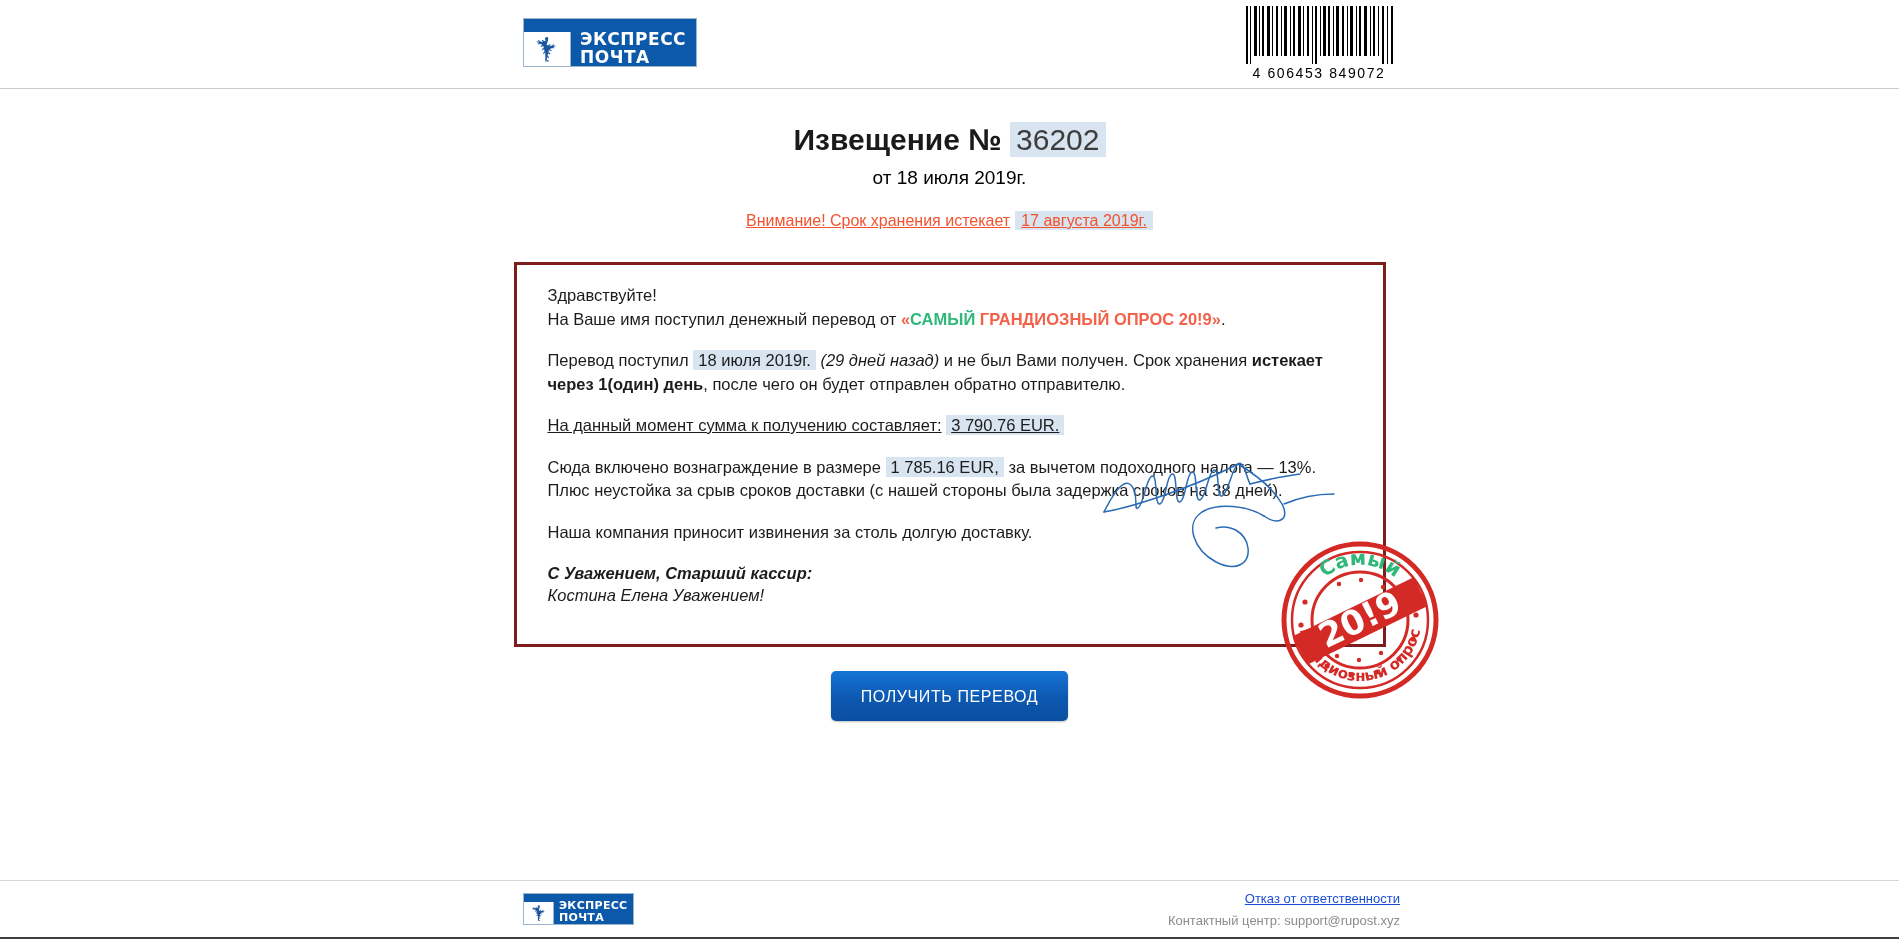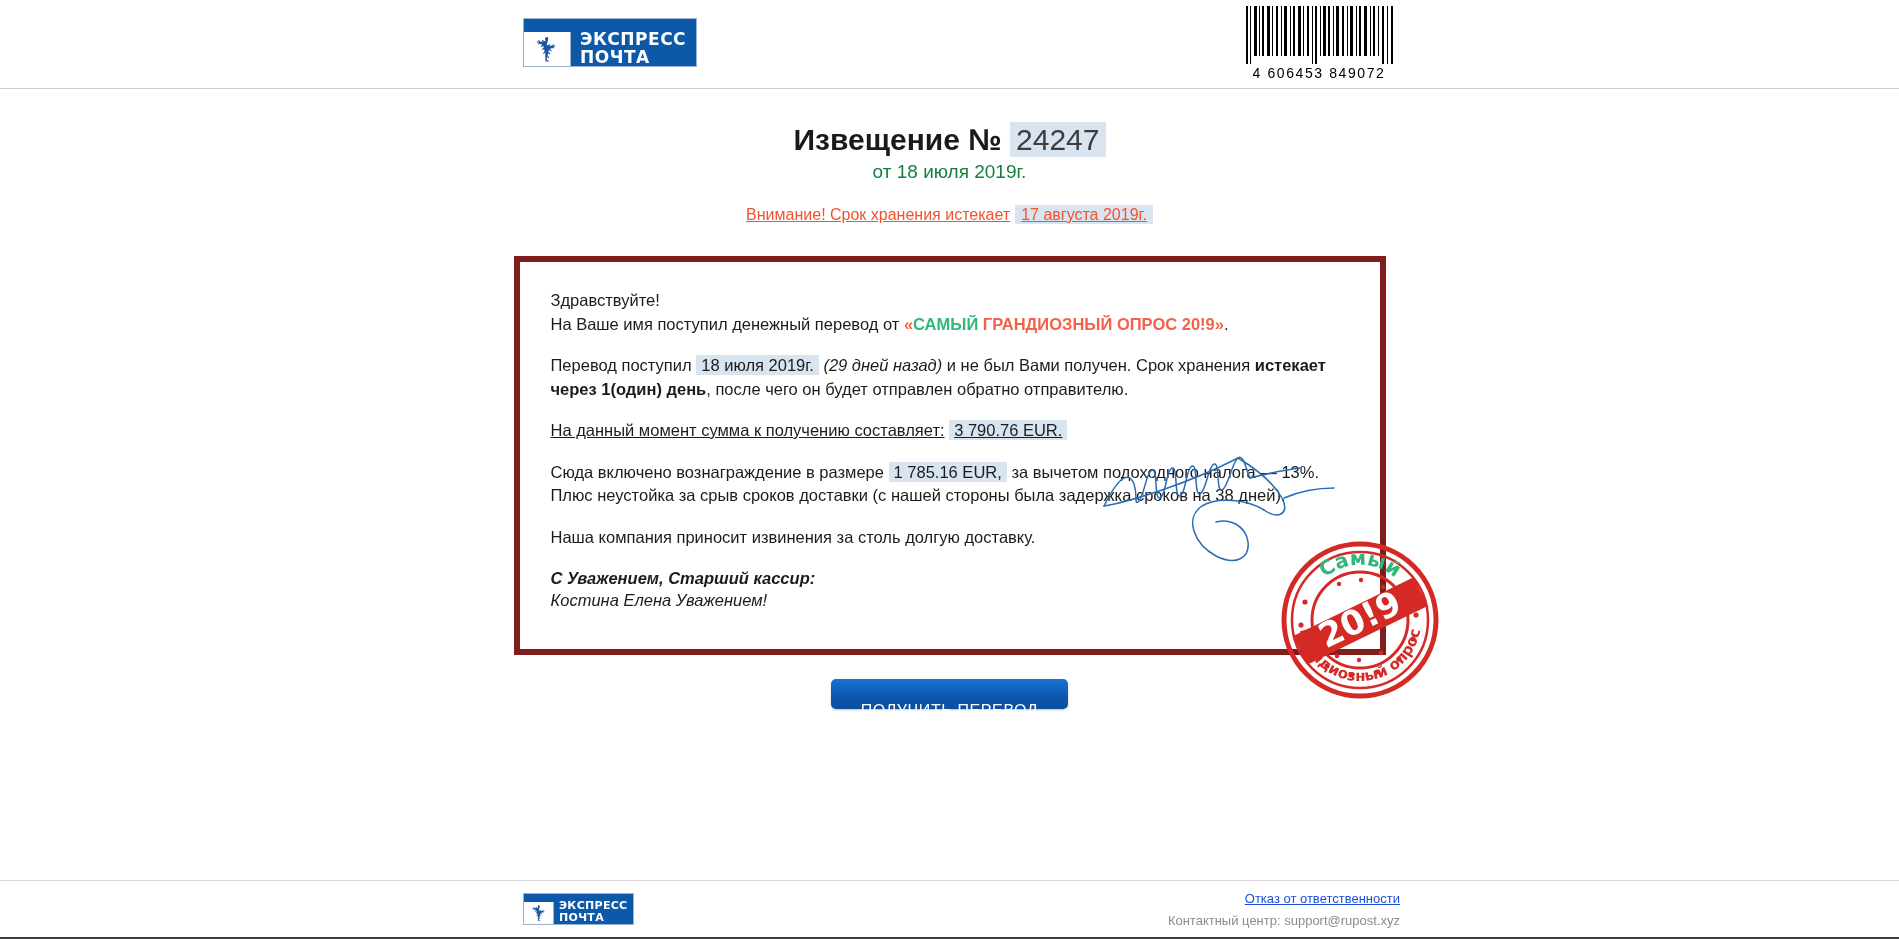--- a/index.html
+++ b/index.html
@@ -93,22 +93,22 @@
     line-height: 36px;
   }
   .hl {
     background: #d8e4f0;
     color: #3d3d3d;
     font-weight: normal;
     padding: 1px 6px;
   }
   .doc-date {
     font-size: 19px;
-    color: #15803d;
-    margin-top: 1px;
+    color: #000000;
+    margin-top: 7px;
     line-height: 26px;
   }
   .warning {
     margin-top: 19px;
     font-size: 16px;
     color: #f4522f;
     line-height: 22px;
   }
   .warning .w-text { text-decoration: underline; }
   .warning .w-date {
@@ -119,25 +119,25 @@
   }
 
   
   .letter-wrap {
     position: relative;
     width: 872px;
     margin: 30px auto 0 auto;
   }
   .letter {
     position: relative;
-    border: 6px solid #7f1d1d;
+    border: 3px solid #7f1d1d;
     background: transparent;
     box-sizing: border-box;
     min-height: 379px;
-    padding: 27px 44px 20px 31px;
+    padding: 19px 44px 20px 31px;
     font-size: 16.5px;
     line-height: 23.5px;
     color: #1c1c1c;
     z-index: 2;
   }
   .letter p { margin: 0 0 18px 0; }
   .letter p.tight { margin-bottom: 0; }
   .letter .amt {
     background: #d8e4f0;
     padding: 1px 5px;
@@ -188,22 +188,22 @@
   }
   .cta {
     display: inline-block;
     background: linear-gradient(180deg, #1574d6 0%, #0d58b0 55%, #0a4ea0 100%);
     color: #ffffff;
     border: none;
     border-radius: 5px;
     font-family: "Liberation Sans", sans-serif;
     font-size: 16px;
     letter-spacing: 0.6px;
-    padding: 8px 30px;
-    height: 30px;
+    padding: 0 30px;
+    height: 50px;
     line-height: 47px;
     cursor: pointer;
     box-shadow: 0 1px 2px rgba(0,0,0,0.25);
   }
 
   
   .footer {
     position: absolute;
     left: 0;
     bottom: 0;
@@ -306,21 +306,21 @@
       </g>
     </svg>
     <div class="barcode-digits">4 606453 849072</div>
   </div>
 
 </div>
 
 <div class="titles">
   <div class="doc-title">
     <span>Извещение №</span>
-    <span class="hl">24247</span>
+    <span class="hl">36202</span>
   </div>
   <div class="doc-date">от 18 июля 2019г.</div>
   <div class="warning">
     <span class="w-text">Внимание! Срок хранения истекает</span><span class="w-date">17 августа 2019г.</span>
   </div>
 </div>
 
 <div class="letter-wrap">
   <div class="letter">
 

